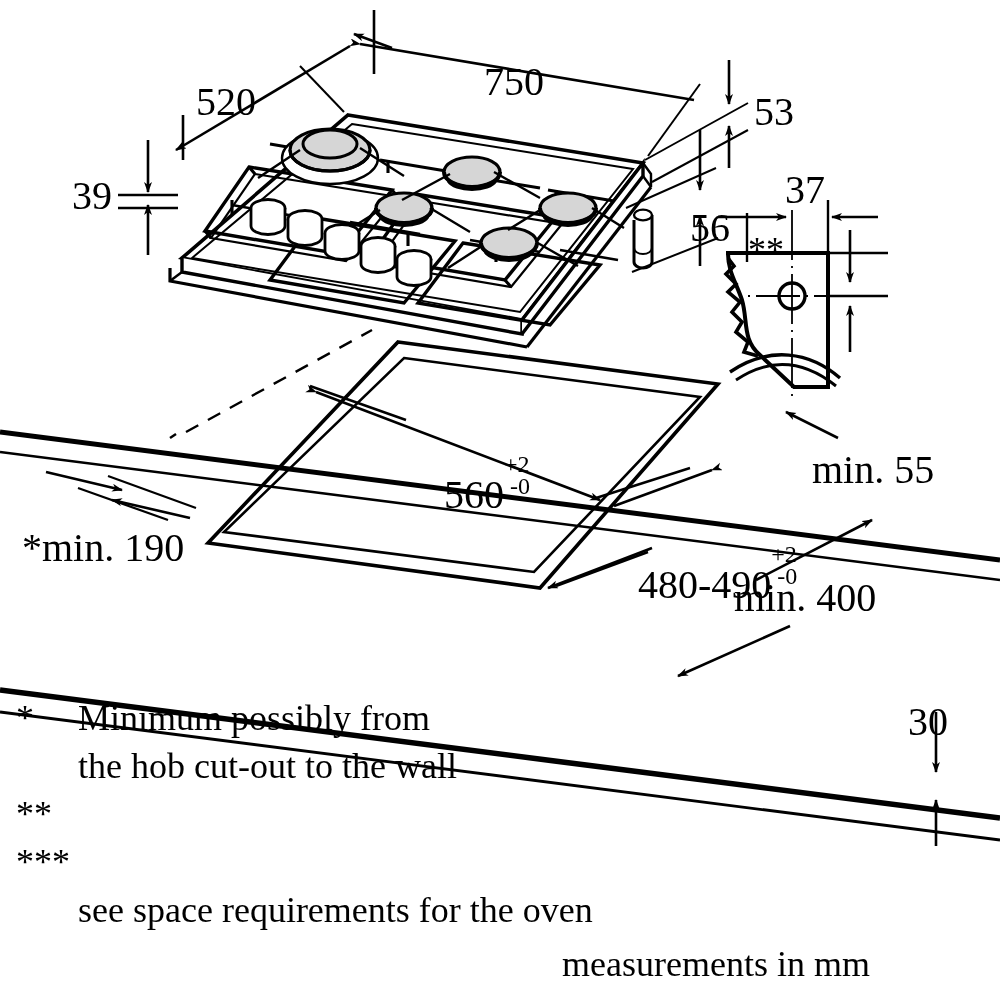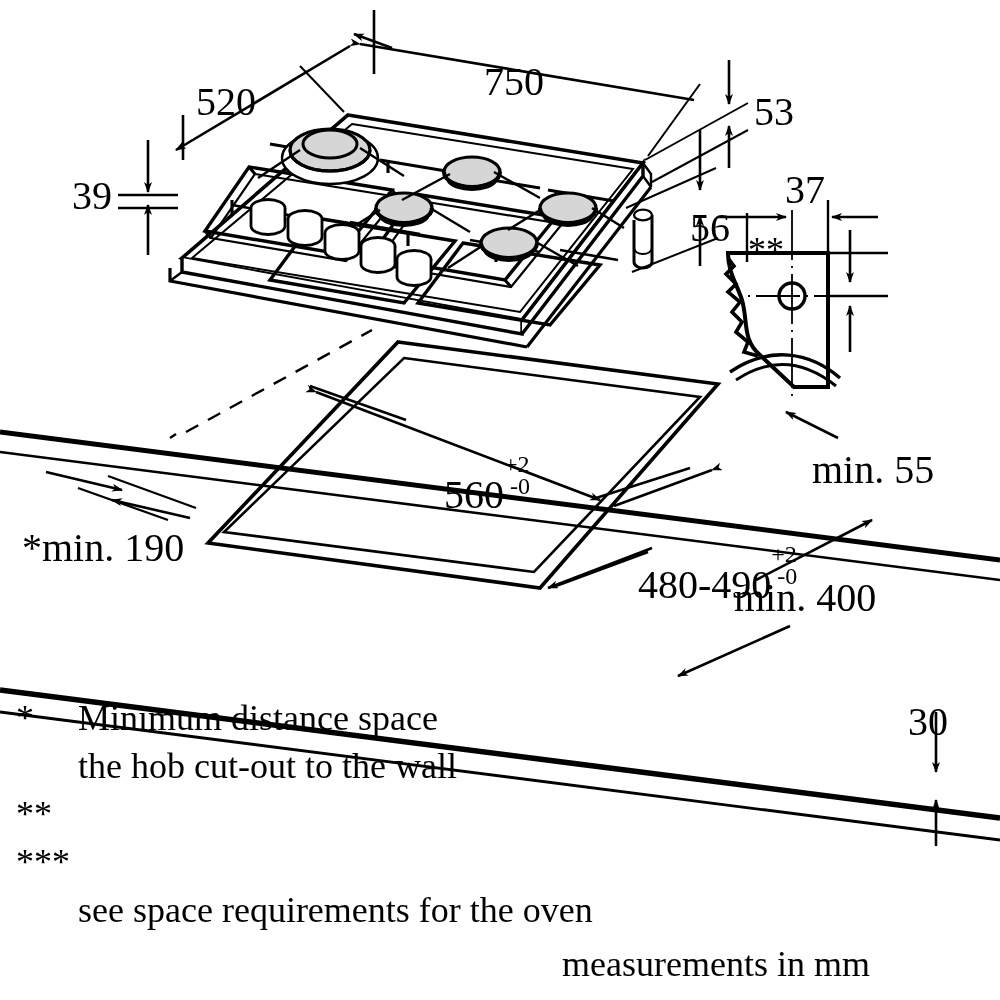--- a/index.html
+++ b/index.html
@@ -256,21 +256,21 @@
 
   <div class="txt dimbig" style="left:598px;top:518px;">
     <span>480-490</span><span class="tolwrap"><span class="tolplus">+2</span><span class="tolminus">-0</span></span>
   </div>
 
   <div class="txt dimbig" style="left:22px;top:528px;">*min. 190</div>
   <div class="txt dimbig" style="left:734px;top:578px;">min. 400</div>
   <div class="txt dimbig" style="left:908px;top:702px;">30</div>
 
   <div class="txt note" style="left:16px;top:700px;">*</div>
-  <div class="txt note" style="left:78px;top:700px;">Minimum distance space</div>
+  <div class="txt note" style="left:78px;top:700px;">Minimum possibly from</div>
   <div class="txt note" style="left:78px;top:748px;">the hob cut-out to the wall</div>
 
   <div class="txt note" style="left:16px;top:796px;">**</div>
 
   <div class="txt note" style="left:16px;top:844px;">***</div>
   <div class="txt note" style="left:562px;top:946px;">measurements in mm</div>
 
   <div class="txt note" style="left:78px;top:892px;">see space requirements for the oven</div>
 
 </div>

